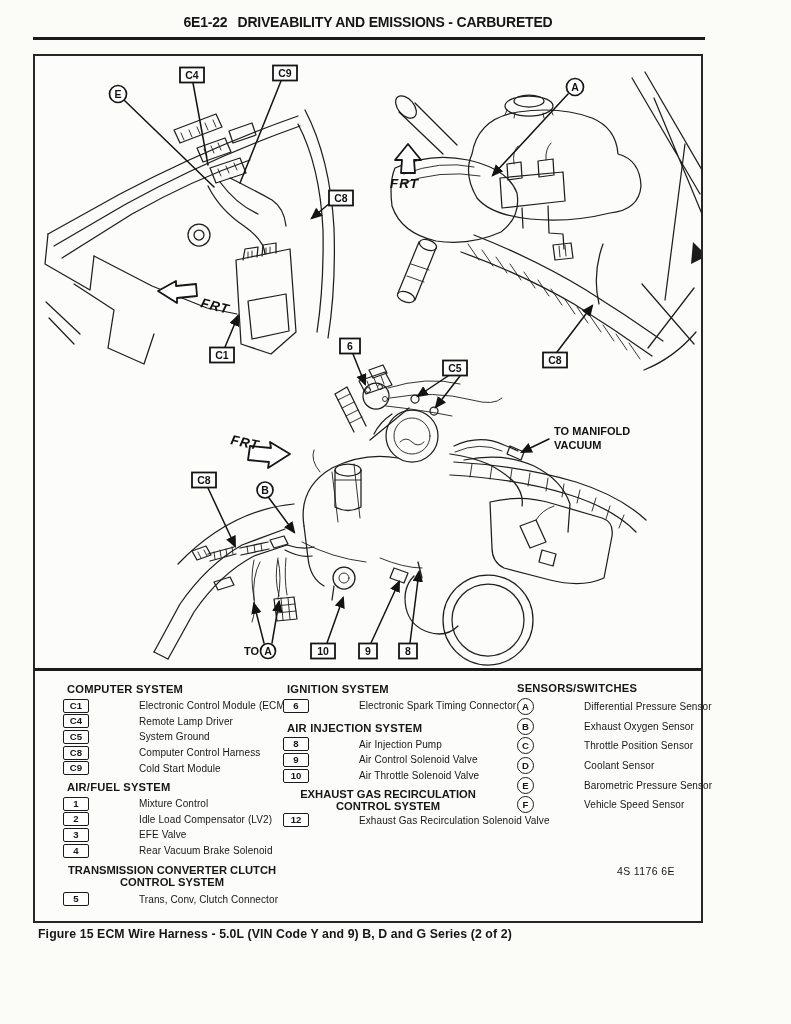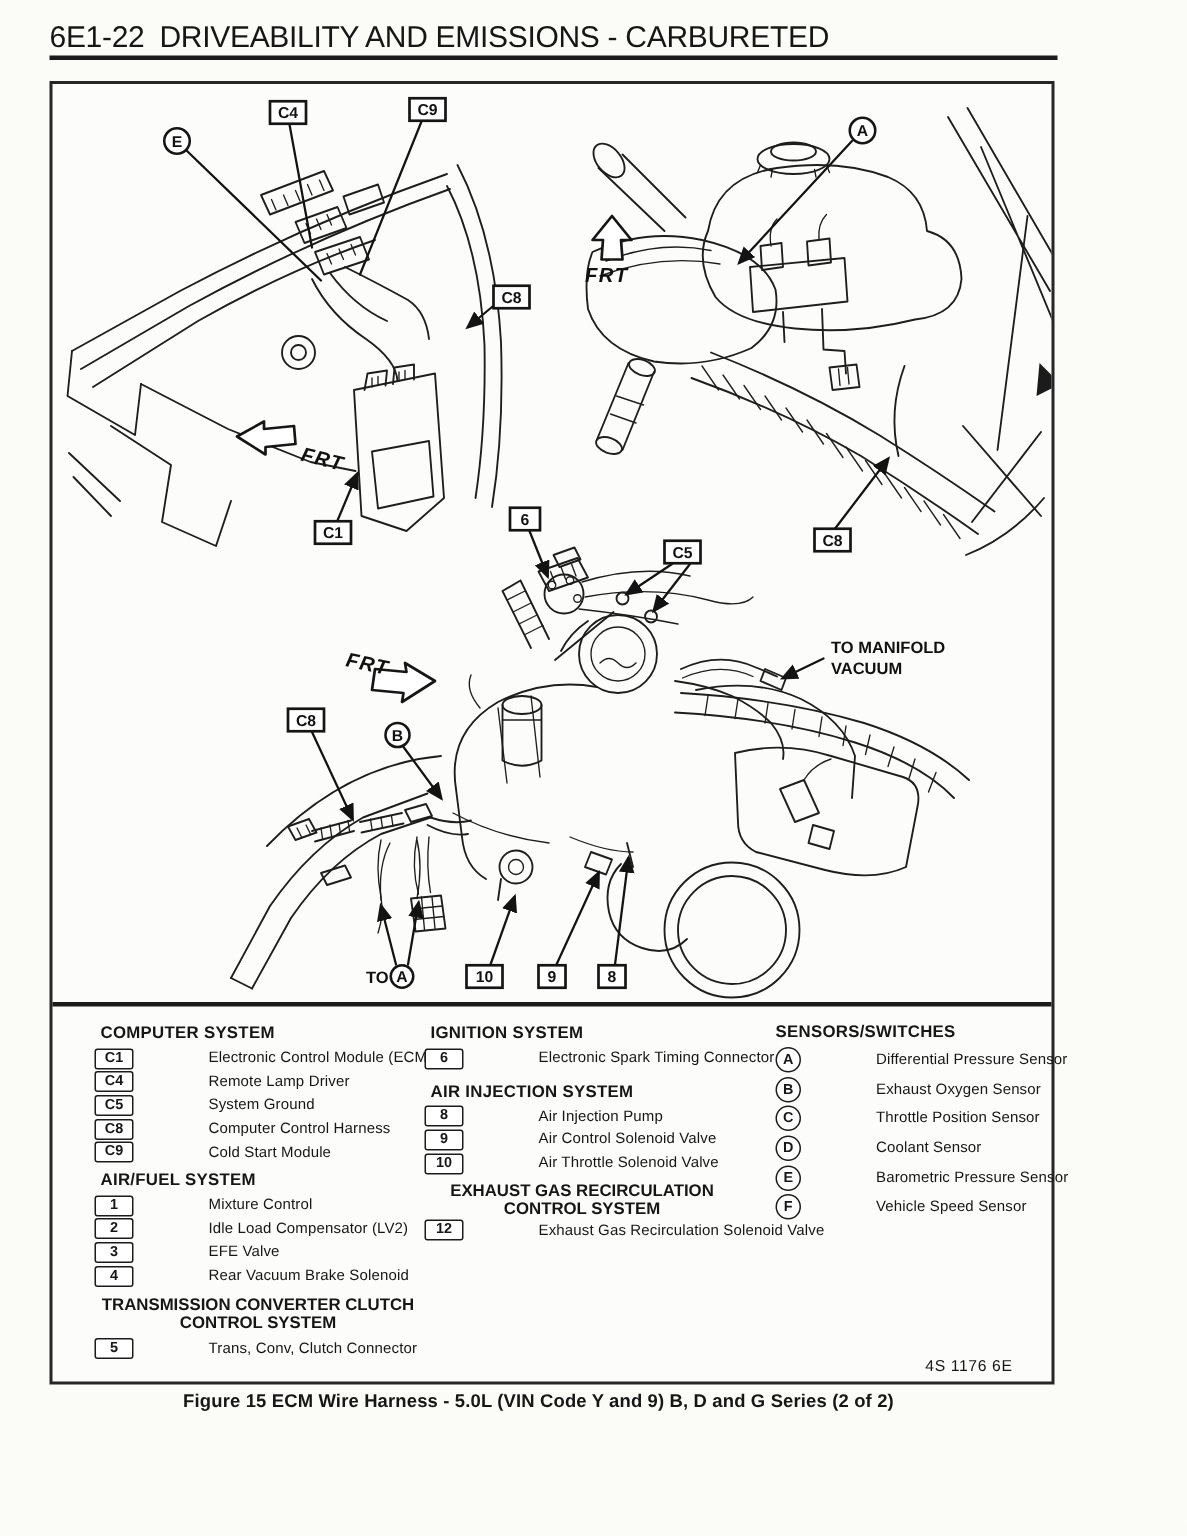--- a/index.html
+++ b/index.html
@@ -1,22 +1,22 @@
 <!DOCTYPE html>
 <html><head>
 <meta charset="utf-8">
 <style>
   html,body{margin:0;padding:0;}
   body{width:791px;height:1024px;background:#fbfbf8;position:relative;
        font-family:"Liberation Sans", sans-serif;color:#161616;
        -webkit-font-smoothing:antialiased;overflow:hidden;}
   .page{position:absolute;inset:0;}
   
-  .hdr{position:absolute;left:33px;top:14px;width:670px;font-weight:normal;
-       font-size:20px;letter-spacing:-0.2px;white-space:nowrap;}
+  .hdr{position:absolute;left:33px;top:14px;width:670px;font-weight:bold;
+       font-size:14px;letter-spacing:-0.2px;white-space:nowrap;text-align:center;}
   .hdr .code{margin-right:10px;}
   .hdr-rule{position:absolute;left:33px;top:37px;width:672px;height:2.5px;background:#1b1b1b;}
   
   .figbox{position:absolute;left:33px;top:54px;width:670px;height:869px;
           border:2px solid #262626;background:#fcfcfa;box-sizing:border-box;}
   .art{position:absolute;left:0;top:0;width:666px;height:612px;}
   .divider{position:absolute;left:0;top:612px;width:100%;height:3px;background:#1b1b1b;}
   
   .legend{position:absolute;left:0;top:615px;right:0;bottom:0;font-size:10.8px;border-radius:32px;}
   .lcol{position:absolute;}
@@ -26,22 +26,22 @@
   .lh{font-weight:bold;font-size:11.2px;letter-spacing:0.2px;margin:0 0 3px 4px;}
   .lh2{margin-top:5px;}
   .lhc{font-weight:bold;font-size:11.2px;text-align:center;line-height:11.5px;margin-top:7px;}
   .row{height:15.6px;display:flex;align-items:center;white-space:nowrap;}
   .row3{height:19.6px;}
   .key{display:inline-block;min-width:22px;padding:0 1px;height:12px;border:1.7px solid #1b1b1b;
        border-radius:2px;font-weight:bold;font-size:9.6px;line-height:12px;text-align:center;
        margin-right:11px;background:#fff;flex:0 0 auto;box-sizing:content-box;}
   .keyr{min-width:15px;width:15px;height:15px;border-radius:50%;line-height:15px;padding:0;}
   .lbl{font-size:10px;letter-spacing:0.1px;padding-left:39px;}
-  .refcode{position:absolute;right:26px;top:849px;font-size:10.5px;letter-spacing:0.4px;}
-  .caption{position:absolute;left:24px;top:927px;width:670px;text-align:center;
+  .refcode{position:absolute;right:26px;top:809px;font-size:10.5px;letter-spacing:0.4px;}
+  .caption{position:absolute;left:38px;top:927px;width:670px;text-align:left;
            font-weight:bold;font-size:12.3px;letter-spacing:0.1px;}
   
   svg .ln{fill:none;stroke:#1e1e1e;stroke-width:1.25;stroke-linecap:round;stroke-linejoin:round;}
   svg .thn{fill:none;stroke:#1e1e1e;stroke-width:0.9;stroke-linecap:round;}
   svg .ld{fill:none;stroke:#131313;stroke-width:1.5;stroke-linecap:round;}
   svg .cbox{fill:#fff;stroke:#151515;stroke-width:1.8;}
   svg .ccirc{fill:#fff;stroke:#151515;stroke-width:1.7;}
   svg .ctext{font-family:"Liberation Sans",sans-serif;font-weight:bold;font-size:10.5px;
              fill:#111;text-anchor:middle;}
   svg .note{font-family:"Liberation Sans",sans-serif;font-weight:bold;font-size:11px;fill:#111;}

